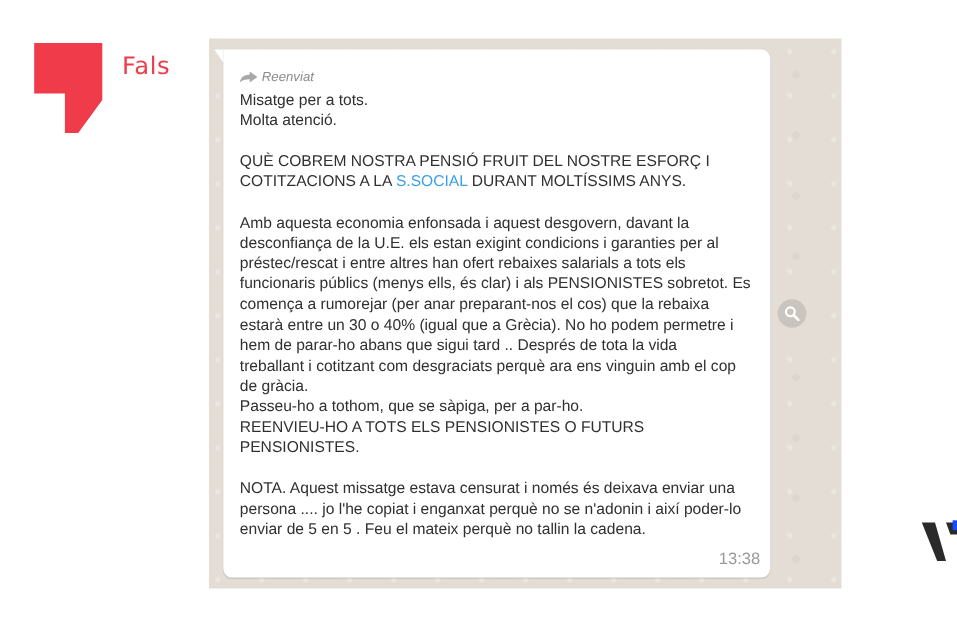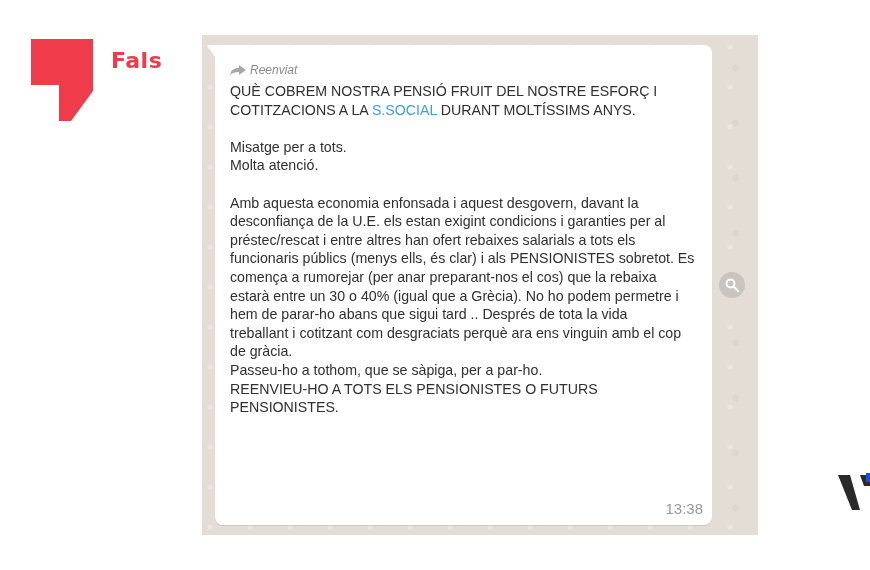--- a/index.html
+++ b/index.html
@@ -1,22 +1,22 @@
 <!DOCTYPE html>
 <html><head>
   <meta charset="utf-8">
   <style>
     html, body { margin: 0; padding: 0; }
     body { width: 870px; height: 570px; background: #ffffff; position: relative; overflow: hidden; font-family: "Liberation Sans", sans-serif; }
     .verdict { position: absolute; left: 31px; top: 39px; }
     .verdict-shape { position: absolute; left: 0; top: 0; width: 63px; height: 82px; }
-    .verdict-label { position: absolute; left: 80px; top: 9px; font-size: 22px; font-weight: bold; color: #ef3b4a; letter-spacing: 0.5px; font-family: "DejaVu Sans", sans-serif; }
-    .chat-panel { position: absolute; left: 202px; top: 35px; width: 556px; height: 500px; background: #e4ddd5;
+    .verdict-label { position: absolute; left: 80px; top: 9px; font-size: 22px; font-weight: normal; color: #ef3b4a; letter-spacing: 0.5px; font-family: "DejaVu Sans", sans-serif; }
+    .chat-panel { position: absolute; left: 190px; top: 35px; width: 556px; height: 500px; background: #e4ddd5;
       background-image: radial-gradient(circle at 20% 30%, rgba(255,255,255,0.25) 2px, transparent 3px), radial-gradient(circle at 70% 60%, rgba(0,0,0,0.03) 3px, transparent 4px);
-      background-size: 40px 40px, 55px 55px; }
+      background-size: 40px 40px, 55px 55px; padding-left: 19px; }
     .bubble { position: absolute; left: 13px; top: 10px; width: 497px; height: 480px; background: #ffffff; border-radius: 0 8px 8px 8px; box-shadow: 0 1px 1px rgba(0,0,0,0.1); }
     .bubble-tail { position: absolute; left: -8px; top: 0; width: 0; height: 0; border-top: 0 solid transparent; border-right: 8px solid #ffffff; border-bottom: 12px solid transparent; }
     .forwarded { position: absolute; left: 15px; top: 28px; font-size: 12px; font-style: italic; color: #8a8a8a; display: flex; align-items: center; gap: 4px; }
     .fwd-icon { width: 16px; height: 10px; }
     .msg-text { position: absolute; left: 15px; top: 46px; width: 480px; font-size: 14.2px; line-height: 18.6px; color: #303030; }
     .msg-text p { margin: 0 0 18.6px 0; white-space: pre-line; }
     .link { color: #3aa0e8; }
     .timestamp { position: absolute; right: 9px; bottom: 8px; font-size: 15px; color: #999999; }
     .zoom-btn { position: absolute; left: 517px; top: 237px; width: 26px; height: 26px; border-radius: 50%; background: #c9c4be; display: flex; align-items: center; justify-content: center; }
     .corner-logo { position: absolute; left: 838px; top: 472px; width: 40px; height: 40px; }
@@ -34,35 +34,38 @@
 <div class="chat-panel">
   <div class="bubble">
     <div class="bubble-tail"></div>
     <div class="forwarded" style="top:18px;left:15px;">
       <svg class="fwd-icon" viewBox="0 0 16 10">
         <path d="M9 0 L16 5 L9 10 L9 7 C5 7 2 8 0 10 C1 5 4 3 9 3 Z" fill="#a8a8a8"></path>
       </svg>
       <span>Reenviat</span>
     </div>
     <div class="msg-text" style="top:37px;">
+      <p>Misatge per a tots.
+Molta atenció.</p>
       <p><span>QUÈ COBREM NOSTRA PENSIÓ FRUIT DEL NOSTRE ESFORÇ I
 COTITZACIONS A LA </span><span class="link">S.SOCIAL</span><span> DURANT MOLTÍSSIMS ANYS.</span></p>
-      <p>Misatge per a tots.
-Molta atenció.</p>
       <p>Amb aquesta economia enfonsada i aquest desgovern, davant la
 desconfiança de la U.E. els estan exigint condicions i garanties per al
 préstec/rescat i entre altres han ofert rebaixes salarials a tots els
 funcionaris públics (menys ells, és clar) i als PENSIONISTES sobretot. Es
 comença a rumorejar (per anar preparant-nos el cos) que la rebaixa
 estarà entre un 30 o 40% (igual que a Grècia). No ho podem permetre i
 hem de parar-ho abans que sigui tard .. Després de tota la vida
 treballant i cotitzant com desgraciats perquè ara ens vinguin amb el cop
 de gràcia.
 Passeu-ho a tothom, que se sàpiga, per a  par-ho.
 REENVIEU-HO A TOTS ELS PENSIONISTES O FUTURS PENSIONISTES.</p>
+      <p>NOTA. Aquest missatge estava censurat i només és deixava enviar una
+persona .... jo l'he copiat i enganxat perquè no se n'adonin i així poder-lo
+enviar de 5 en 5 . Feu el mateix perquè no tallin la cadena.</p>
     </div>
     <span class="timestamp">13:38</span>
   </div>
   <div class="zoom-btn">
     <svg width="14" height="14" viewBox="0 0 14 14">
       <circle cx="5.5" cy="5.5" r="4" stroke="#ffffff" stroke-width="2" fill="none"></circle>
       <line x1="8.5" y1="8.5" x2="13" y2="13" stroke="#ffffff" stroke-width="2.2" stroke-linecap="round"></line>
     </svg>
   </div>
 </div>

